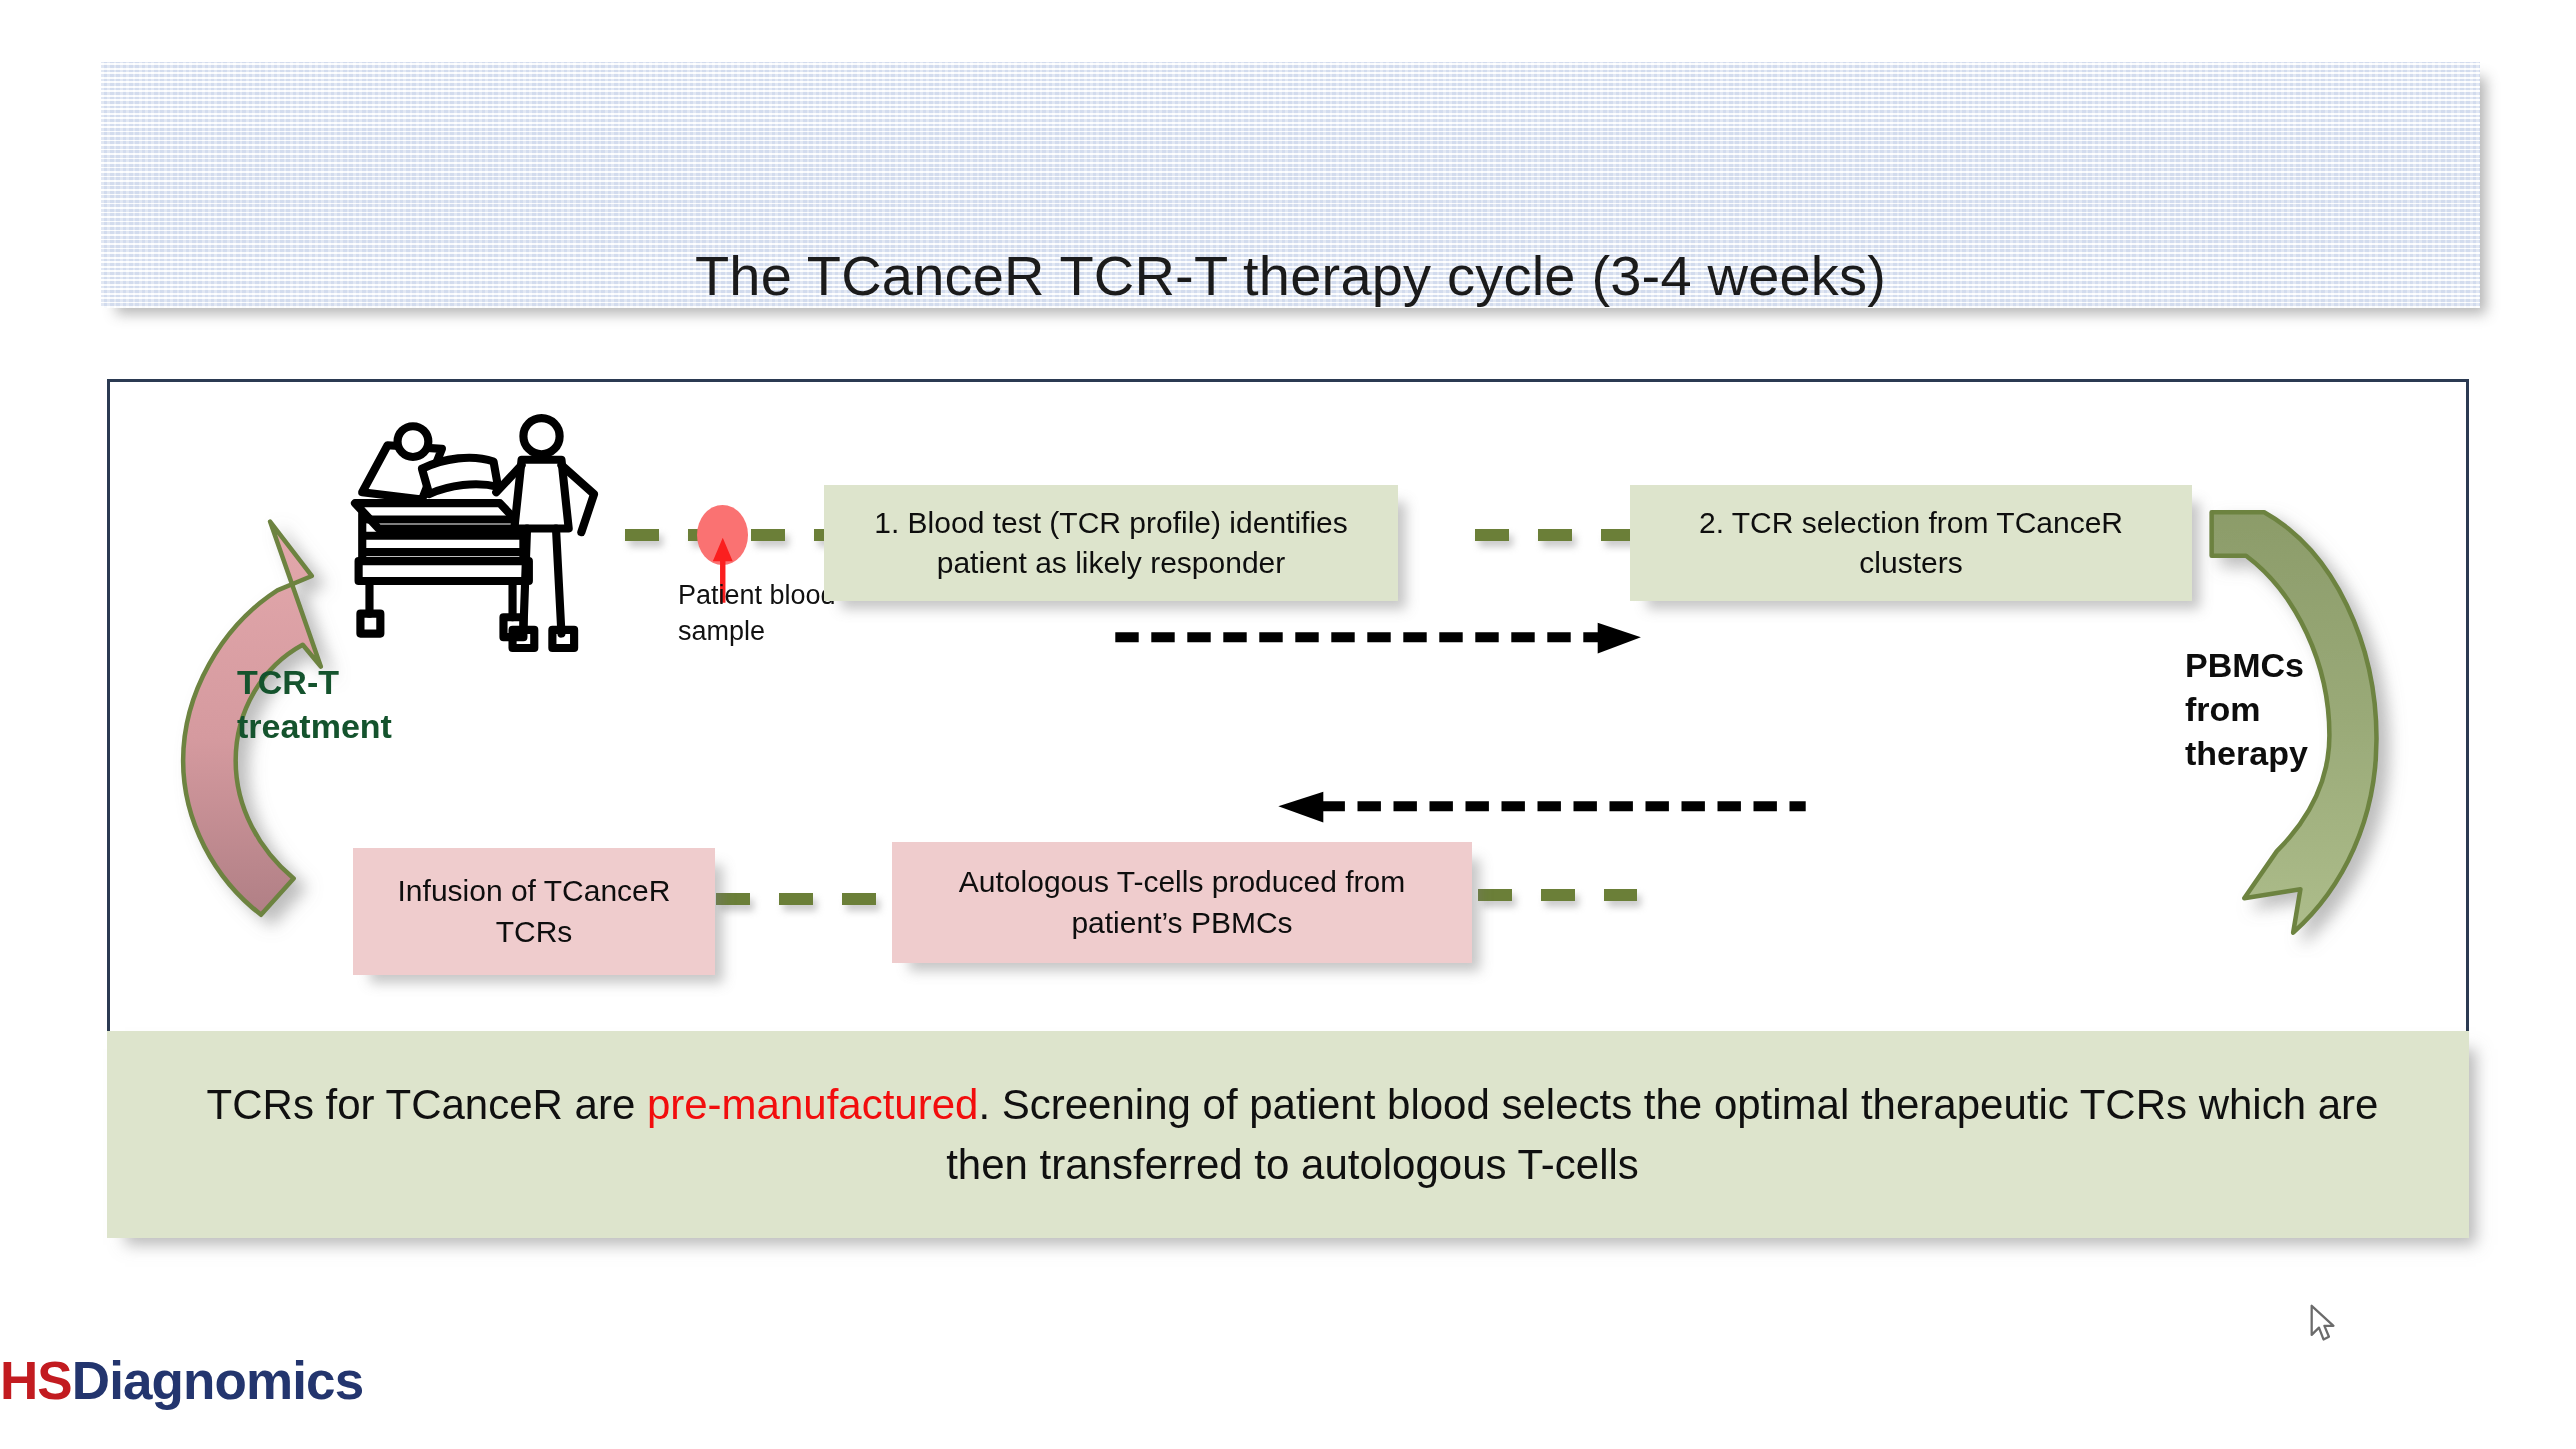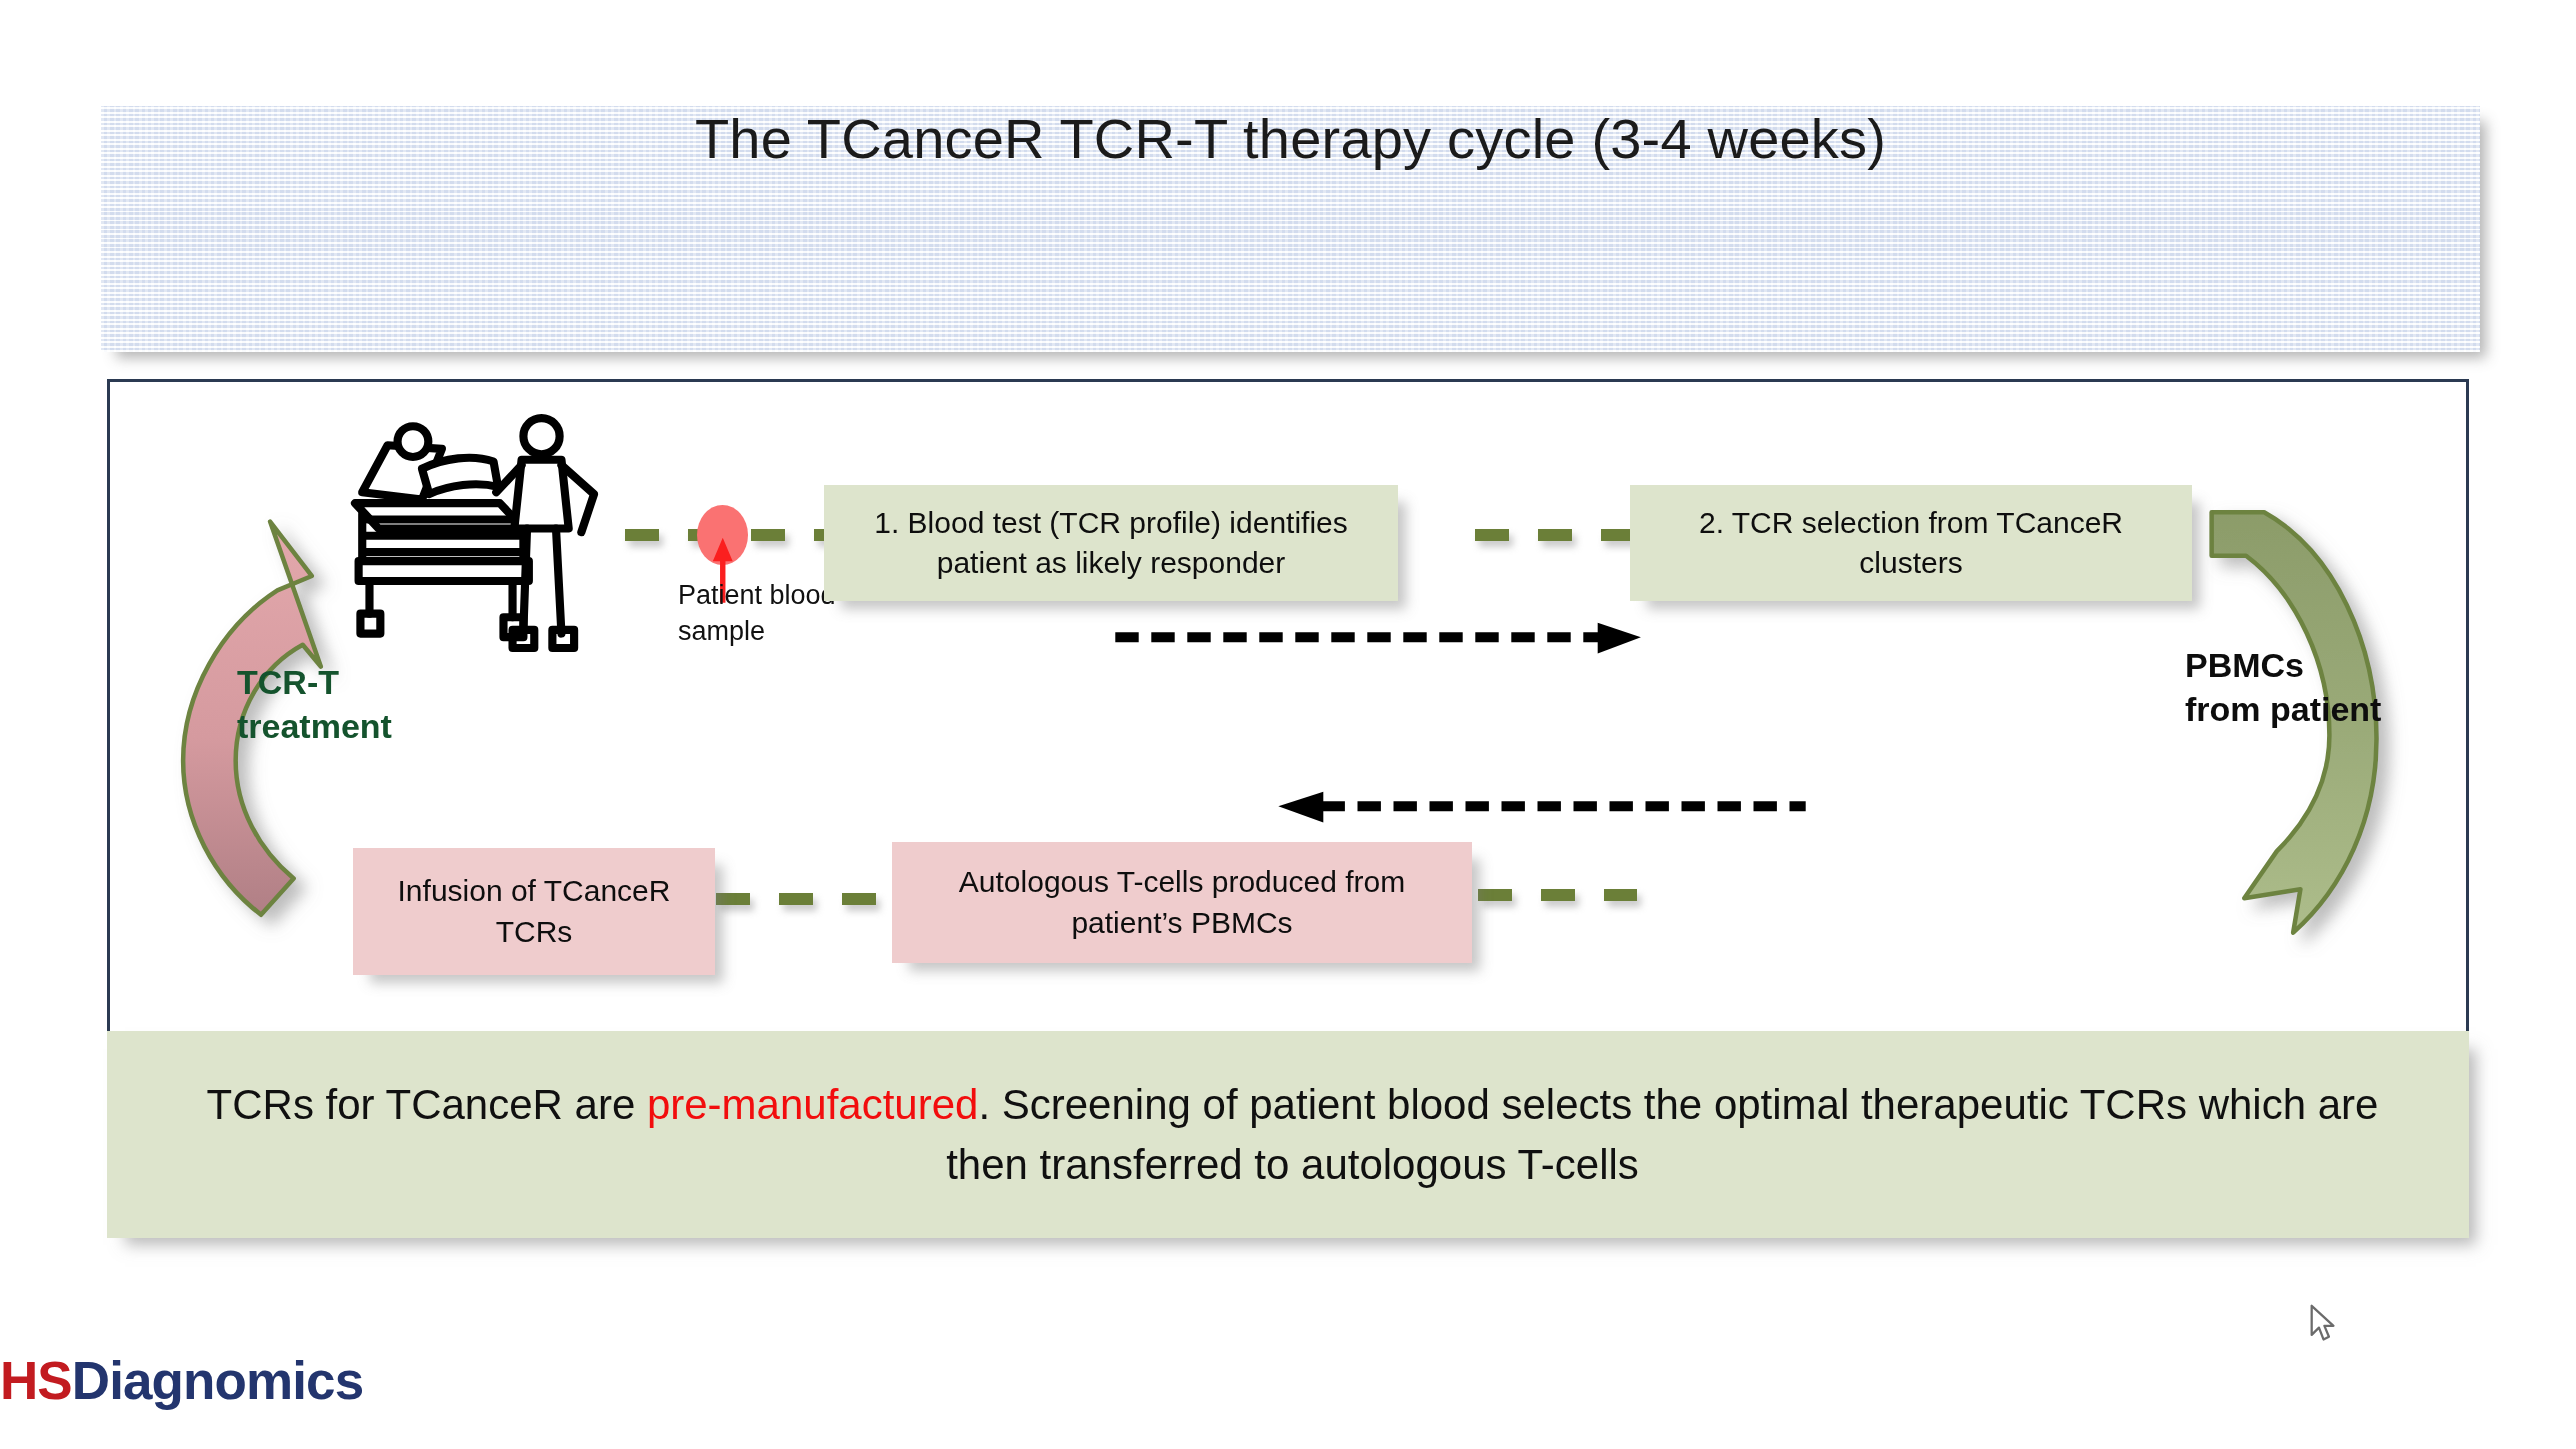--- a/index.html
+++ b/index.html
@@ -18,21 +18,21 @@
   
   #title-banner {
     position: absolute;
     left: 101px; top: 62px;
     width: 2379px; height: 246px;
     background-color: #eaeff7;
     background-image:
       repeating-linear-gradient(0deg,  rgba(255,255,255,.85) 0 1.8px, rgba(205,215,235,.55) 1.8px 4.5px),
       repeating-linear-gradient(90deg, rgba(255,255,255,.80) 0 2.7px, rgba(200,212,234,.50) 2.7px 6.3px);
     box-shadow: 11px 11px 12.7px -3.6px rgba(90,90,90,.45);
-    display: flex; align-items: flex-start; justify-content: center; margin-top: 44px;
+    display: flex; align-items: flex-end; justify-content: center;
   }
   #title-text {
     font-size: 56px;
     color: #1b1b1b;
     font-weight: 400;
     letter-spacing: 0.2px;
     text-align: center;
   }
 
   
@@ -266,21 +266,21 @@
     </defs>
     <path filter="url(#shr)" d="M6 18 L64 18
          C142 62 188 164 188 268
          C188 356 152 432 96 482
          L104 434 L42 444
          L78 392
          C116 354 136 312 136 264
          C136 186 100 108 44 66
          L6 66 Z" fill="url(#greeng)" stroke="#6d8341" stroke-width="5" stroke-linejoin="round"></path>
   </svg>
-  <div id="pbmc-label">PBMCs from patient</div>
+  <div id="pbmc-label">PBMCs from therapy</div>
 
   <div class="step-box green-box" id="box-step1">
     <span>1. Blood test (TCR profile) identifies patient as likely responder</span>
   </div>
   <div class="step-box green-box" id="box-step2">
     <span>2. TCR selection from TCanceR clusters</span>
   </div>
   <div class="step-box pink-box" id="box-step4">
     <span>Autologous T-cells produced from patient’s PBMCs</span>
   </div>

